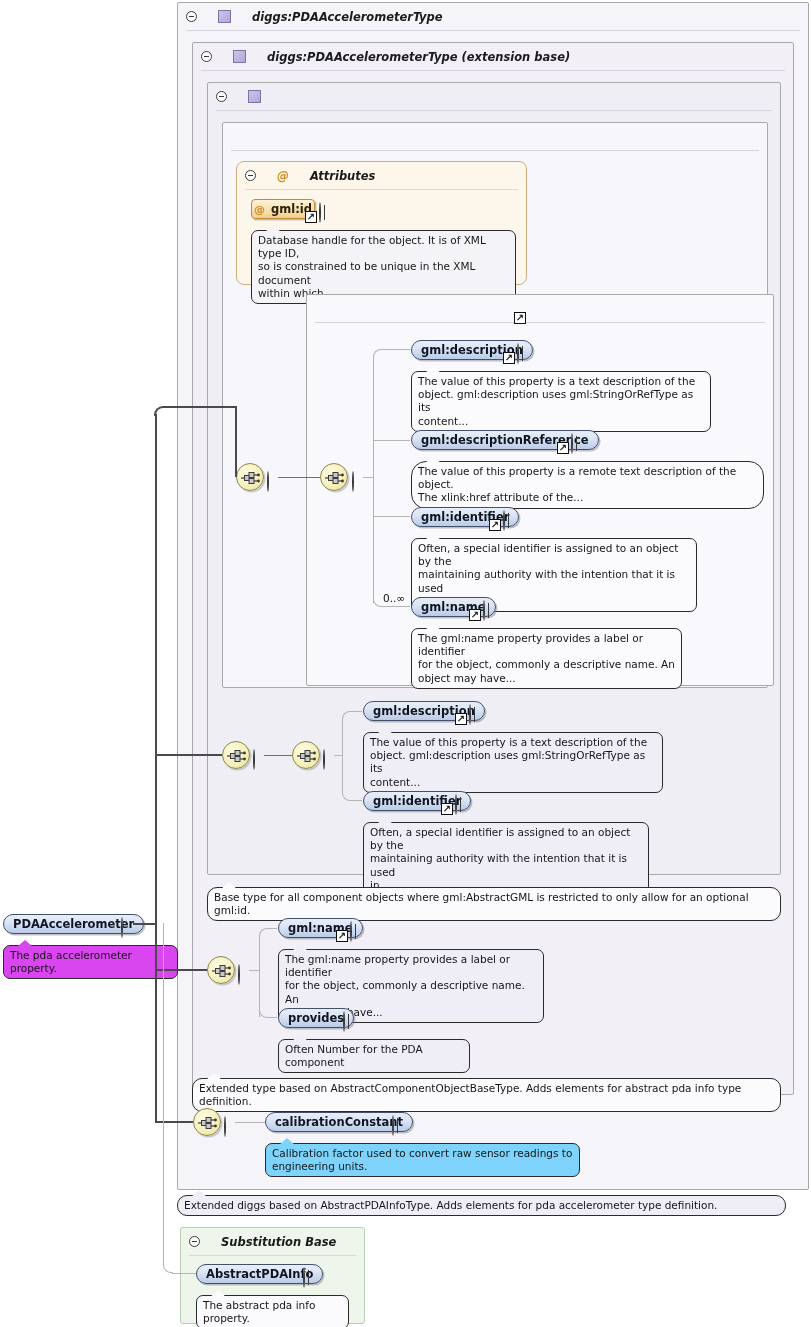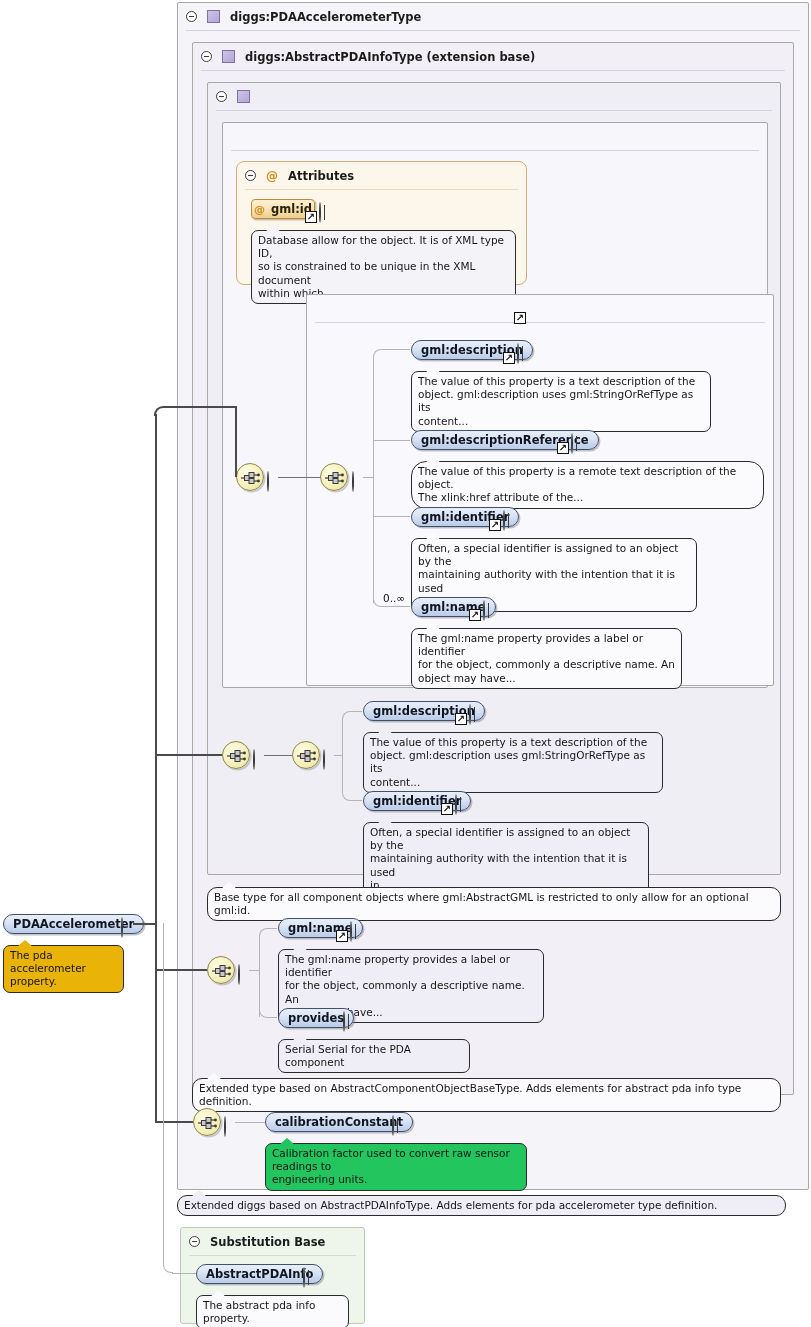--- a/index.html
+++ b/index.html
@@ -20,24 +20,25 @@
     border:1px solid #a9a9a9;
     background:#f3f1f7;
     border-radius:2px;
   }
   .panel.lvl0 { background:#f5f4f8; }
   .panel.lvl1 { background:#f2f0f6; }
   .panel.lvl2 { background:#f0eef5; }
   .panel.lvl3 { background:#f7f7fb; }
   .panel-head {
     position:absolute; left:0; top:0; height:27px;
-    display:flex; align-items:center; gap:10px;
+    display:flex; align-items:center; gap:21px;
     padding-left:8px;
     font-size:11.5px; font-weight:bold; color:#1b1b1b;
     white-space:nowrap;
+    font-style:italic;
   }
   .panel-rule { position:absolute; left:8px; right:8px; top:27px; height:1px; background:#d6d3de; }
 
   
   .circ {
     width:11px; height:11px; border-radius:50%;
     border:1px solid #3a3a3a; background:#fff;
     position:relative; flex:0 0 auto;
   }
   .circ::before {
@@ -181,21 +182,21 @@
       <span class="tysq"></span>
       <span>diggs:PDAAccelerometerType</span>
     </div>
     <div class="panel-rule"></div>
   </div>
 
   <div class="panel lvl1" style="left:192px; top:42px; width:602px; height:1053px;">
     <div class="panel-head">
       <span class="circ"></span>
       <span class="tysq"></span>
-      <span>diggs:AbstractPDAInfoType (extension base)</span>
+      <span>diggs:PDAAccelerometerType (extension base)</span>
     </div>
     <div class="panel-rule"></div>
   </div>
 
   <div class="panel lvl2" style="left:207px; top:82px; width:574px; height:793px;">
     <div class="panel-head">
       <span class="circ"></span>
       <span class="tysq"></span>
     </div>
     <div class="panel-rule"></div>
@@ -217,21 +218,21 @@
   <div class="node attr" style="left:251px; top:199px; width:64px;">
     <span class="at">@</span>
     <span>gml:id</span>
   </div>
   <div class="extref" style="left:305px; top:211px;">
     <span>↗</span>
   </div>
   <div class="togg" style="left:319px; top:203px;">
     <span class="circ plus"></span>
   </div>
-  <div class="doc" style="left:251px; top:230px; width:265px;">Database allow for the object. It is of XML type ID,
+  <div class="doc" style="left:251px; top:230px; width:265px;">Database handle for the object. It is of XML type ID,
 so is constrained to be unique in the XML document
 within which...</div>
 
   <div class="panel lvl3" style="left:306px; top:294px; width:468px; height:392px; background:#f9f9fd;">
     <div class="panel-rule"></div>
   </div>
   <div class="extref" style="left:514px; top:312px;">
     <span>↗</span>
   </div>
 
@@ -411,21 +412,21 @@
     </div>
   <div class="togg" style="left:350px; top:922px;"><span class="circ plus"></span></div>
   <div class="doc lav" style="left:278px; top:949px; width:266px;">The gml:name property provides a label or identifier
 for the object, commonly a descriptive name. An
 object may have...</div>
 
   <div class="node" style="left:278px; top:1008px;">
     <span>provides</span>
   </div>
   <div class="togg" style="left:343px; top:1012px;"><span class="circ plus"></span></div>
-  <div class="doc lav" style="left:278px; top:1039px; width:192px;">Serial Serial for the PDA component</div>
+  <div class="doc lav" style="left:278px; top:1039px; width:192px;">Often Number for the PDA component</div>
 
   <div class="doc" style="left:192px; top:1078px; width:589px; border-radius:10px; background:#fbfbfd;">Extended type based on AbstractComponentObjectBaseType. Adds elements for abstract pda info type definition.</div>
 
   <div class="seq" style="left:193px; top:1108px;">
     <svg width="20" height="14" viewBox="0 0 20 14">
       <line x1="0" y1="7" x2="4" y2="7" stroke="#3a3a3a" stroke-width="1.2"></line>
       <rect x="3.5" y="4.5" width="5" height="5" fill="#c9c9c9" stroke="#3a3a3a" stroke-width="1"></rect>
       <rect x="8" y="1.5" width="5" height="5" fill="#c9c9c9" stroke="#3a3a3a" stroke-width="1"></rect>
       <rect x="8" y="7.5" width="5" height="5" fill="#c9c9c9" stroke="#3a3a3a" stroke-width="1"></rect>
       <line x1="13" y1="4" x2="17" y2="4" stroke="#3a3a3a" stroke-width="1.2"></line>
@@ -434,21 +435,21 @@
       <circle cx="17.5" cy="10" r="1.4" fill="#3a3a3a"></circle>
     </svg>
   </div>
   <div class="togg" style="left:224px; top:1117px;"><span class="circ"></span></div>
   <div class="ln faint h" style="left:235px; top:1122px; width:30px;"></div>
 
   <div class="node" style="left:265px; top:1112px;">
     <span>calibrationConstant</span>
   </div>
   <div class="togg" style="left:392px; top:1116px;"><span class="circ plus"></span></div>
-  <div class="doc" style="left:265px; top:1143px; width:262px; background:#22c55e;">Calibration factor used to convert raw sensor readings to
+  <div class="doc" style="left:265px; top:1143px; width:315px; background:#7dd3fc;">Calibration factor used to convert raw sensor readings to
 engineering units.</div>
 
   <div class="doc lav" style="left:177px; top:1195px; width:609px; border-radius:10px;">Extended diggs based on AbstractPDAInfoType. Adds elements for pda accelerometer type definition.</div>
 
   <div class="subbox" style="left:180px; top:1227px; width:185px; height:97px;">
     <div class="panel-head">
       <span class="circ"></span>
       <span>Substitution Base</span>
     </div>
     <div class="panel-rule"></div>
@@ -456,21 +457,21 @@
   <div class="node" style="left:196px; top:1264px;">
     <span>AbstractPDAInfo</span>
   </div>
   <div class="togg" style="left:303px; top:1268px;"><span class="circ plus"></span></div>
   <div class="doc" style="left:196px; top:1295px; width:153px; background:#fbfbfd;">The abstract pda info property.</div>
 
   <div class="node" style="left:3px; top:914px;">
     <span>PDAAccelerometer</span>
   </div>
   <div class="togg" style="left:121px; top:918px;"><span class="circ"></span></div>
-  <div class="doc" style="left:3px; top:945px; width:121px; background:#eab308;">The pda accelerometer property.</div>
+  <div class="doc" style="left:3px; top:945px; width:175px; background:#d946ef;">The pda accelerometer property.</div>
 
   <div class="ln thick h" style="left:133px; top:923px; width:23px;"></div>
   <div class="ln thick v" style="left:155px; top:414px; height:509px;"></div>
 
   <div class="elbow" style="left:154px; top:406px; width:10px; height:10px;"></div>
   <div class="ln thick h" style="left:163px; top:406px; width:73px;"></div>
   <div class="ln thick v" style="left:235px; top:406px; height:71px;"></div>
 
   <div class="ln thick h" style="left:155px; top:754px; width:67px;"></div>
 

